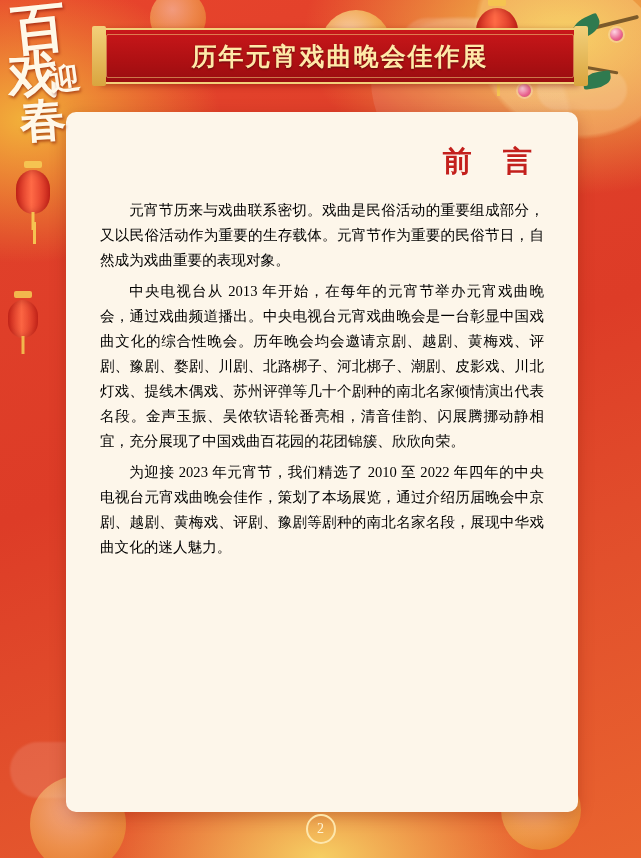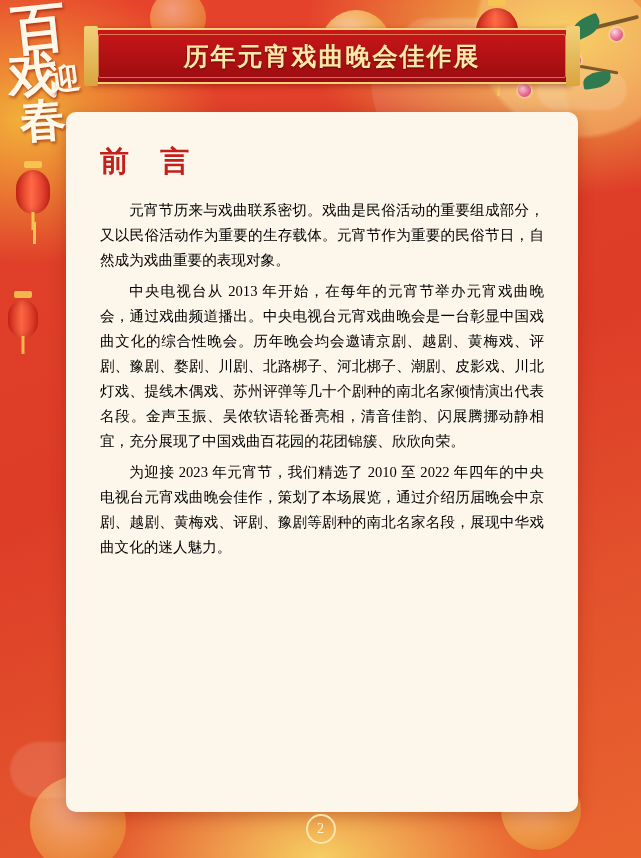--- a/index.html
+++ b/index.html
@@ -119,21 +119,21 @@
     line-height: 1;
   }
   .bt1 { left: 6px;  top: 0px;   font-size: 54px; transform: rotate(-6deg); }
   .bt2 { left: 2px;  top: 48px;  font-size: 50px; transform: rotate(-3deg); }
   .bt3 { left: 44px; top: 62px;  font-size: 30px; transform: rotate(-8deg); }
   .bt4 { left: 14px; top: 96px;  font-size: 46px; transform: rotate(-4deg); }
 
   
   .banner {
     position: absolute;
-    left: 92px;
+    left: 100px;
     top: 28px;
     width: 476px;
     height: 52px;
     background: linear-gradient(180deg, #c9171a 0%, #ae1013 60%, #9a0d10 100%);
     border: 2px solid #f3d07a;
     border-radius: 3px;
     box-shadow: 0 2px 6px rgba(110,0,0,0.45);
     z-index: 5;
   }
   .banner-inner {
@@ -177,21 +177,21 @@
     box-shadow: 0 4px 16px rgba(120,20,0,0.30);
     z-index: 4;
   }
   .card-inner {
     position: absolute;
     inset: 0;
     padding: 22px 34px 20px 34px;
     box-sizing: border-box;
   }
   .preface-title {
-    text-align: left;
+    text-align: right;
     font-family: "Liberation Serif", serif;
     font-weight: bold;
     font-size: 29px;
     letter-spacing: 12px;
     color: #c3201c;
     margin: 8px 0 16px 0;
     text-shadow: 0 1px 0 rgba(255,255,255,0.6);
   }
   .body-text p {
     margin: 0 0 6px 0;

